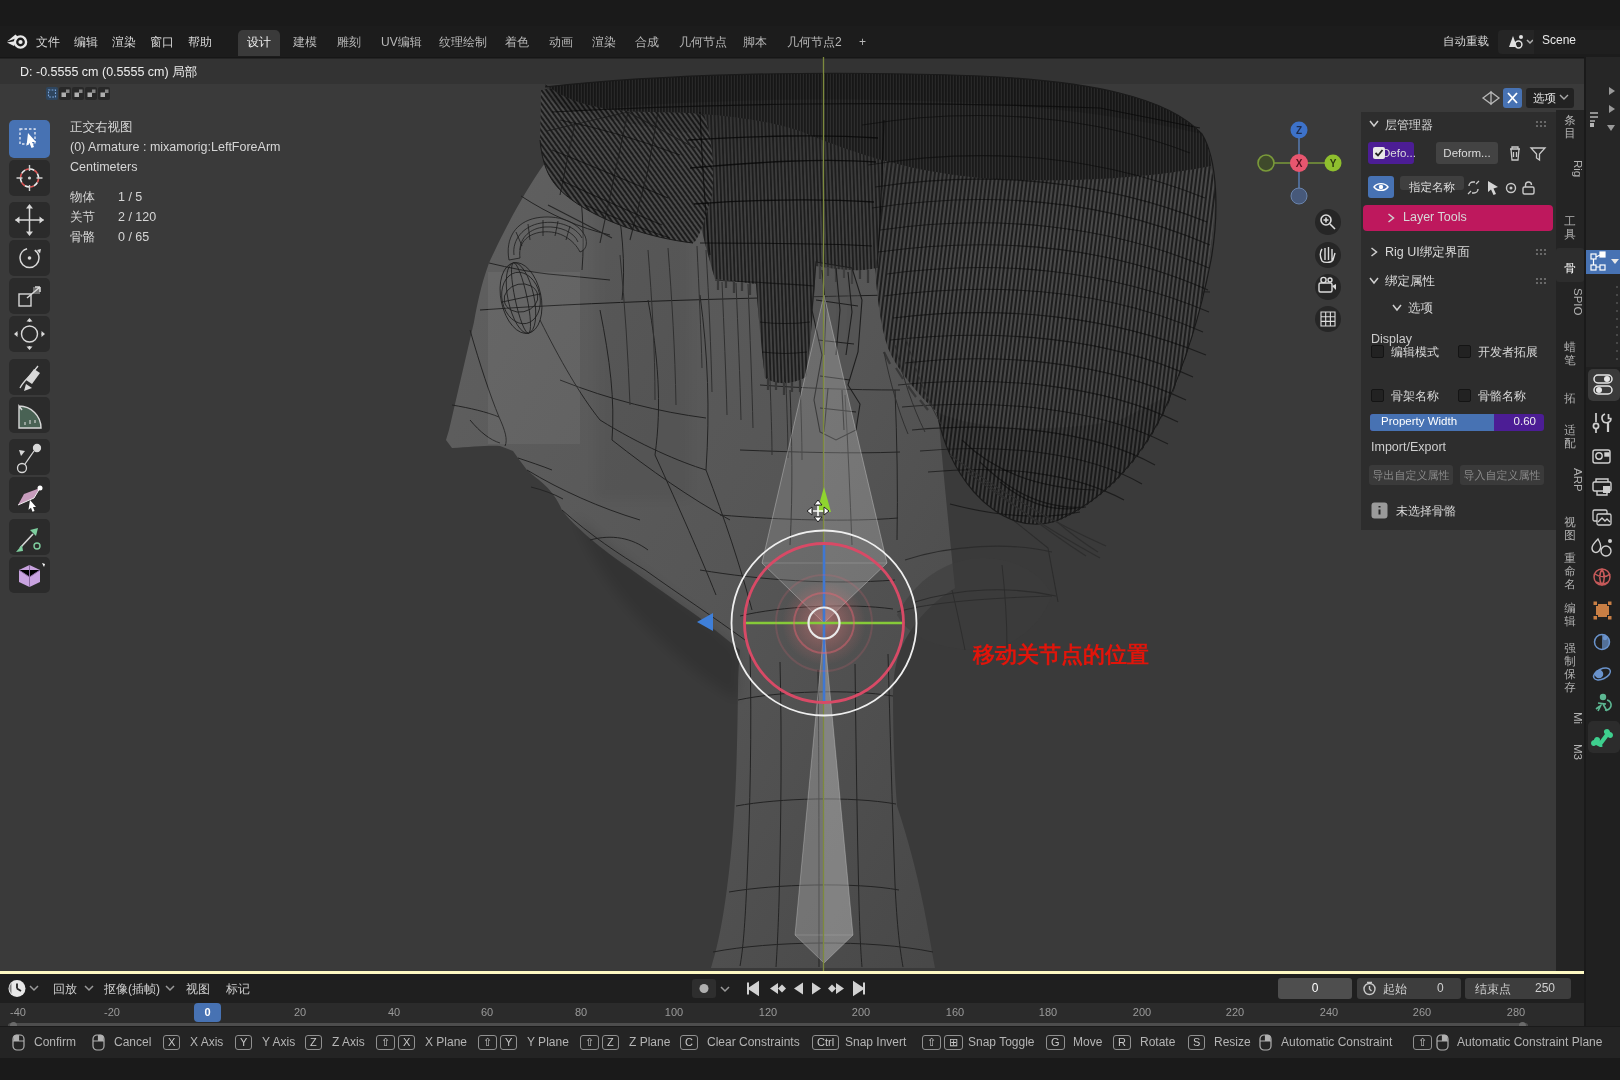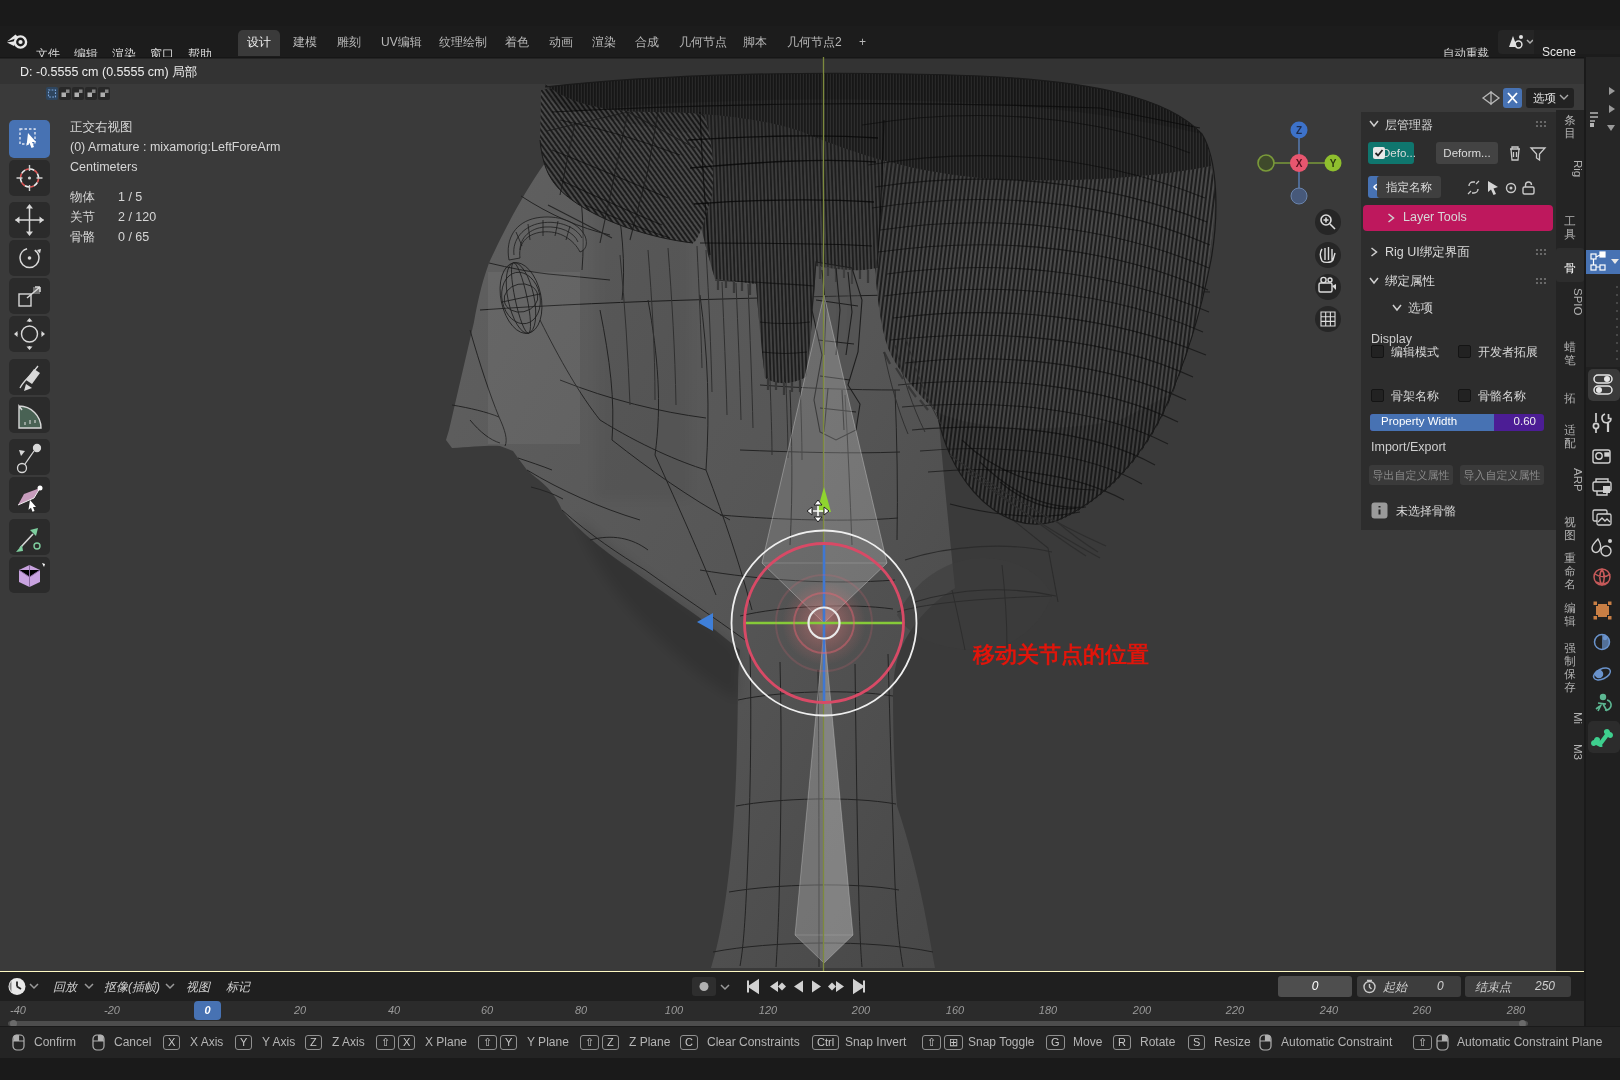--- a/index.html
+++ b/index.html
@@ -5,29 +5,29 @@
   * { margin:0; padding:0; box-sizing:border-box; }
   html,body { width:1620px; height:1080px; overflow:hidden; background:#1a1a1a;
     font-family:"Liberation Sans", sans-serif; }
   .abs { position:absolute; }
   #page { position:relative; width:1620px; height:1080px; }
   
   #titlebar { left:0; top:0; width:1620px; height:26px; background:#ffffff;
     border-top:2px solid #000; color:#1d1d1d; font-size:13px; line-height:24px; }
   
   #menubar { left:0; top:26px; width:1620px; height:31px; background:#1c1c1c; color:#d6d6d6; font-size:12px; }
-  .mitem { position:absolute; top:8px;margin-top:12px; }
+  .mitem { position:absolute; top:8px; }
   .tab { position:absolute; top:4px; height:26px; line-height:25px; padding:0 9px; color:#b8b8b8; border-radius:5px 5px 0 0; }
   .tab.active { background:#3a3a3a; color:#f2f2f2; }
   
   #tabstrip { left:1556px; top:110px; width:28px; height:861px; background:#242424; }
   
   #propstrip { left:1586px; top:57px; width:34px; height:969px; background:#202020; }
   
-  #timeline { left:0; top:971px; width:1584px; height:55px; background:#242424; border-top:1px solid #fef9c3;font-style:italic; }
+  #timeline { left:0; top:971px; width:1584px; height:55px; background:#242424; border-top:3px solid #fef9c3; }
   #tl-header { position:absolute; left:0; top:0; width:1584px; height:29px; background:#1f1f1f; color:#cfcfcf; font-size:12px; }
   #tl-ruler { position:absolute; left:0; top:29px; width:1584px; height:19px; background:#2b2b2b; color:#9a9a9a; font-size:11px; }
   #tl-scroll { position:absolute; left:0; top:48px; width:1584px; height:7px; background:#2b2b2b; }
   .rnum { position:absolute; top:3px; transform:translateX(-50%); }
   
   #statusbar { left:0; top:1026px; width:1620px; height:32px; background:#242424; border-top:1px solid #1a1a1a; color:#b4b4b4; font-size:12px; }
   #bottomstrip { left:0; top:1058px; width:1620px; height:22px; background:#1a1a1a; }
   .key { display:inline-block; border:1px solid #909090; border-radius:3px; padding:0px 4px; font-size:11px;
      color:#c8c8c8; line-height:13px; height:15px; }
   .sbit { position:absolute; top:8px; white-space:nowrap; }
@@ -578,21 +578,21 @@
             <circle cx="6" cy="2" r="1.1"></circle>
             <circle cx="10" cy="2" r="1.1"></circle>
             <circle cx="2" cy="6" r="1.1"></circle>
             <circle cx="6" cy="6" r="1.1"></circle>
             <circle cx="10" cy="6" r="1.1"></circle>
           </g>
       </svg>
     </div>
 
     <div class="prow" style="top:30px;height:24px">
-      <div class="pbtn" style="left:7px;top:0;width:46px;height:22px;line-height:22px;background:#0f766e">
+      <div class="pbtn" style="left:7px;top:0;width:46px;height:22px;line-height:22px;background:#4c1d95">
         <svg class="abs" style="left:4px;top:4px" width="14" height="14">
             <rect x="1" y="1" width="12" height="12" rx="2" fill="#e8e8e8"></rect>
             <path d="M3.5,7 L6,9.5 L10.5,4" stroke="#222" stroke-width="1.8" fill="none"></path>
           </svg>
         <span style="margin-left:14px">Defo...</span>
       </div>
       <div class="pbtn" style="left:75px;top:0;width:62px;height:22px;line-height:22px;background:#434343">Deform...</div>
       <svg class="abs" style="left:145px;top:2px" width="18" height="19" fill="none" stroke="#c9c9c9" stroke-width="1.3">
         <path d="M4,5 h10 M6,5 v-2 h6 v2 M5,5 l1,11 h6 l1,-11 M7.5,8 v5 M10.5,8 v5"></path>
       </svg>
@@ -601,21 +601,21 @@
       </svg>
     </div>
 
     <div class="prow" style="top:64px;height:24px">
       <div class="pbtn" style="left:7px;top:0;width:26px;height:22px;background:#4772b3">
         <svg class="abs" style="left:5px;top:5px" width="16" height="12">
             <path d="M1,6 C4,1.5 12,1.5 15,6 C12,10.5 4,10.5 1,6 Z" fill="none" stroke="#fff" stroke-width="1.4"></path>
             <circle cx="8" cy="6" r="2.2" fill="#fff"></circle>
           </svg>
       </div>
-      <div class="pbtn" style="left:16px;top:0;width:64px;height:22px;line-height:22px">指定名称</div>
+      <div class="pbtn" style="left:39px;top:0;width:64px;height:14px;line-height:22px">指定名称</div>
       <svg class="abs" style="left:103px;top:3px" width="19" height="17" fill="none" stroke="#c9c9c9" stroke-width="1.4">
         <path d="M5,7 a4,4 0 0 1 4,-4 l2,0 M14,10 a4,4 0 0 1 -4,4 l-2,0"></path>
         <path d="M7,12 l-3,3 M12,5 l3,-3" stroke-width="1.2"></path>
       </svg>
       <svg class="abs" style="left:124px;top:3px" width="17" height="17">
           <path d="M3,2 L13,8 L8.5,9.5 L11,15 L8.5,16 L6,10.5 L3,13 Z" fill="#d5d5d5"></path>
         </svg>
       <svg class="abs" style="left:143px;top:5px" width="14" height="14">
           <circle cx="7" cy="7" r="4.5" fill="none" stroke="#c9c9c9" stroke-width="1.4"></circle>
           <circle cx="7" cy="7" r="1.5" fill="#c9c9c9"></circle>

